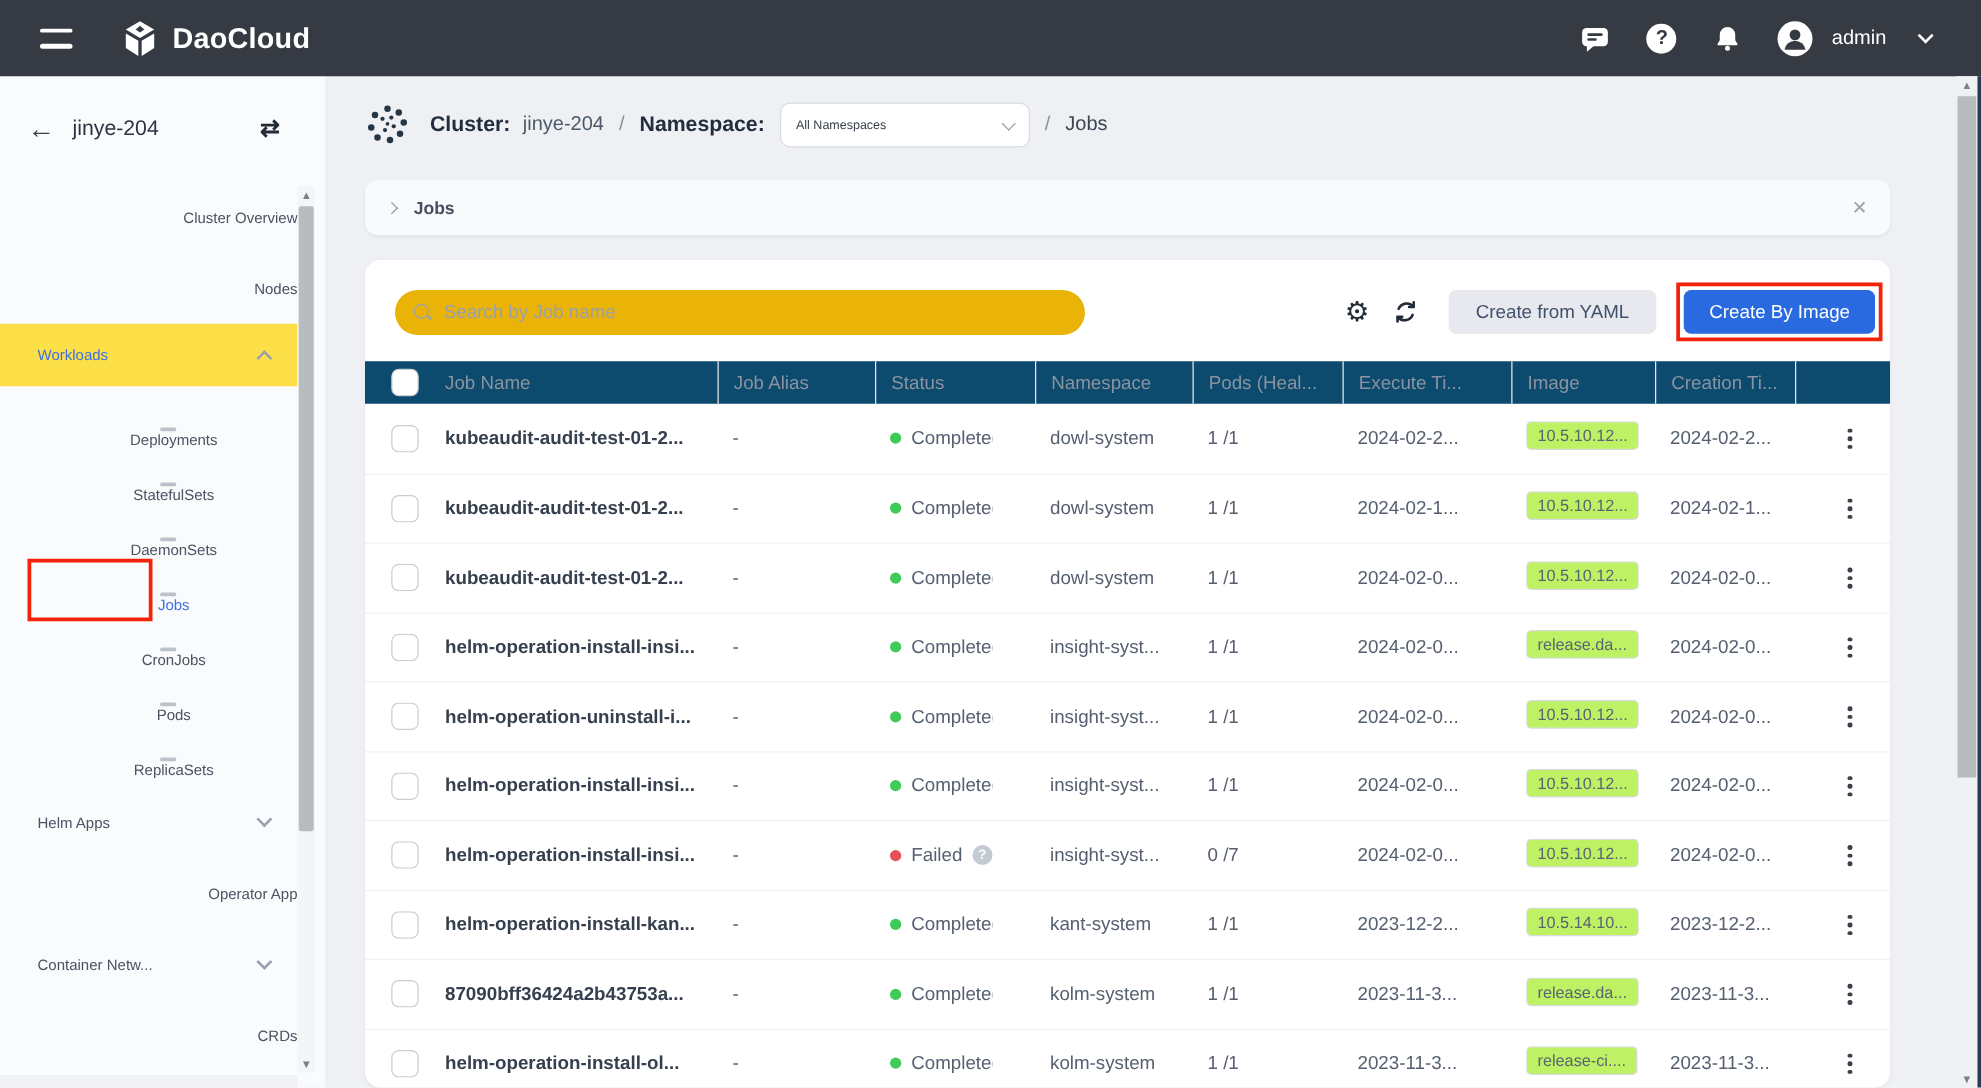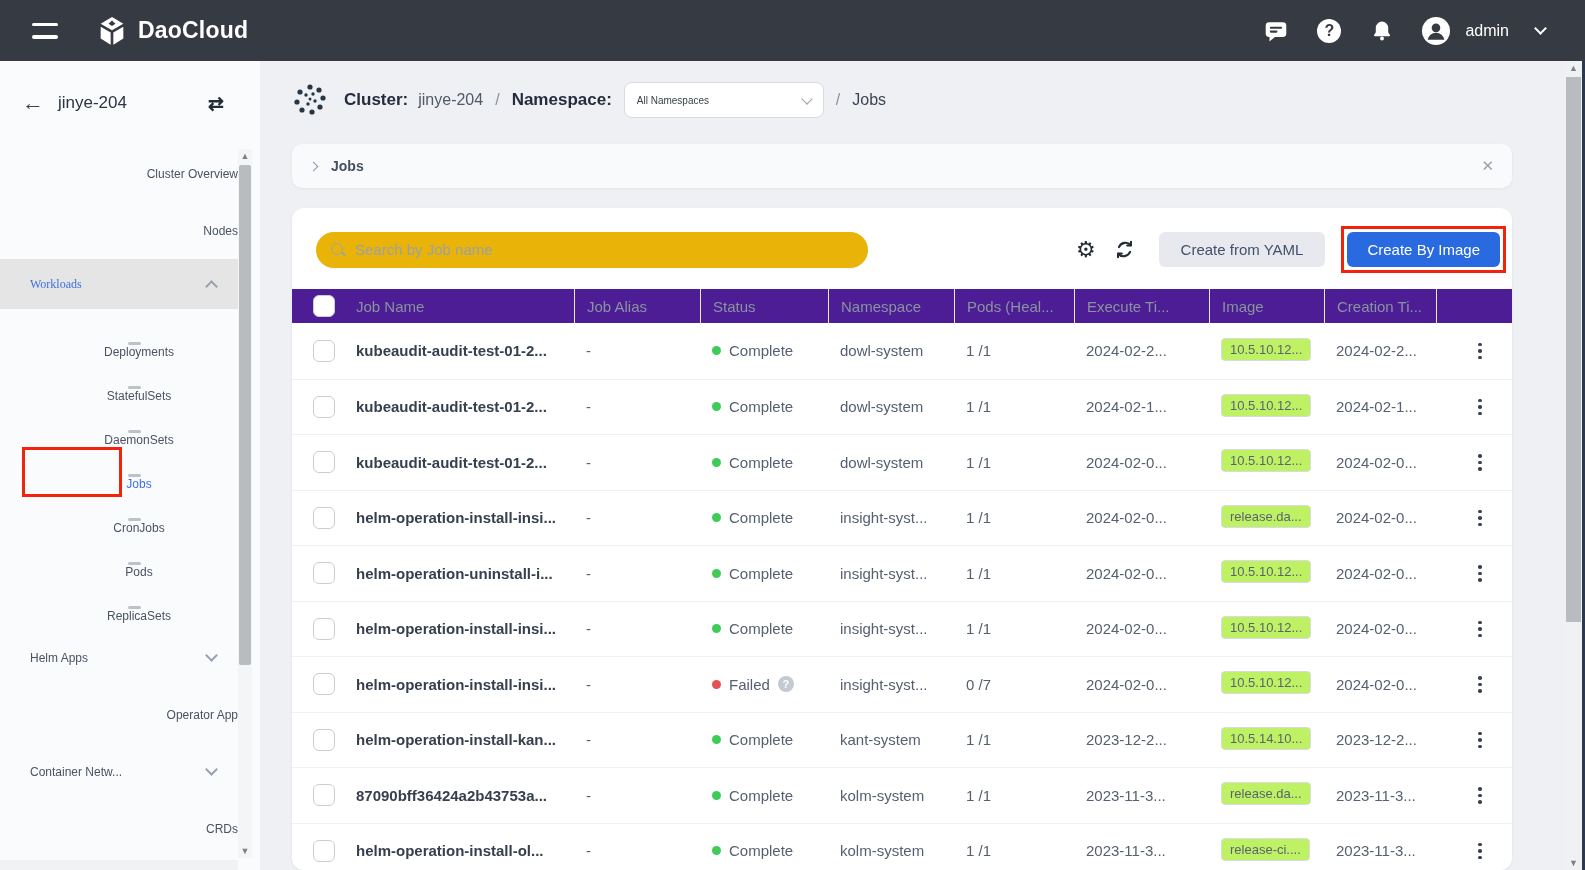--- a/index.html
+++ b/index.html
@@ -28,21 +28,21 @@
   
   .sidebar { position:absolute; left:0; top:61px; width:260px; height:809px; background:#fafbfc; z-index:10; }
   .side-head { height:84px; display:flex; align-items:center; padding:0 22px; }
   .back-arrow { font-size:22px; color:#39424e; font-weight:700; cursor:pointer; }
   .side-cluster { font-size:17px; color:#2b3442; margin-left:14px; font-weight:500; }
   .switch-icon { margin-left:auto; margin-right:14px; font-size:19px; color:#222b36; font-weight:700; cursor:pointer; }
   .side-list { padding-right:22px; }
   .side-item { position:relative; height:57px; display:flex; align-items:center;
     padding-left:30px; font-size:12px; color:#4a5362; cursor:pointer;justify-content:flex-end; }
   .side-item.sub { height:44px; padding-left:40px;flex-direction:column; }
-  .side-item.band { height:50px; background:#e5e5e5;font-family:Liberation Serif, serif; }
+  .side-item.band { height:50px; background:#fde047; }
   .side-item.active .side-label { color:#3f6fe4; }
   .side-item.last-sub { margin-bottom:6px; }
   .side-item.band { margin-bottom:6px; }
   .dash { width:13px; height:3px; background:#bcc2ca; border-radius:2px; margin-right:10px; flex:0 0 auto; }
   .chev { width:9px; height:9px; border-right:2px solid #97a0ad; border-bottom:2px solid #97a0ad;
     margin-left:auto; margin-right:22px; }
   .chev.up { transform:rotate(-135deg); margin-top:5px; }
   .chev.down { transform:rotate(45deg); margin-top:-4px; }
   .side-item.boxed::after { content:""; position:absolute; left:22px; top:0; width:94px; height:44px;
     border:3px solid #f3220b; }
@@ -93,21 +93,21 @@
   .btn-gray { margin-left:24px; height:35px; padding:0 22px; background:#e7e9ee; border:none; border-radius:6px;
     font-size:15px; color:#42516b; font-family:"Liberation Sans", sans-serif; cursor:pointer; }
   .red-outline { border:3px solid #f3220b; padding:3px; margin-left:16px; display:inline-flex; }
   .btn-blue { height:35px; padding:0 20px; background:#2a6ae0; border:none; border-radius:6px;
     font-size:15px; color:#fff; font-family:"Liberation Sans", sans-serif; cursor:pointer; }
 
   
   .thead, .trow { display:grid;
     grid-template-columns:52px 230px 126px 128px 126px 120px 135px 115px 112px 1fr;
     align-items:center; }
-  .thead { height:34px; background:#4c1d95; }
+  .thead { height:34px; background:#0c4a6e; }
   .hc { font-size:15px; color:#8a93a0; padding-left:12px; height:100%; display:flex; align-items:center;
     white-space:nowrap; overflow:hidden; }
   .thead > .hc:nth-child(n+3) { border-left:1px solid #e5e7ec; }
   .cb-cell { display:flex; justify-content:center; }
   .checkbox { width:22px; height:22px; background:#fff; border:1.5px solid #c9cdd4; border-radius:6px; cursor:pointer; }
   .trow { height:55.5px; border-top:1px solid #f0f1f4; }
   .trow:first-of-type { border-top:none; }
   .td { font-size:15px; color:#566070; padding-left:12px; white-space:nowrap; overflow:hidden; }
   .td.name { color:#353f4d; font-weight:700; cursor:pointer; }
   .status-wrap { display:flex; align-items:center; gap:8px; }

